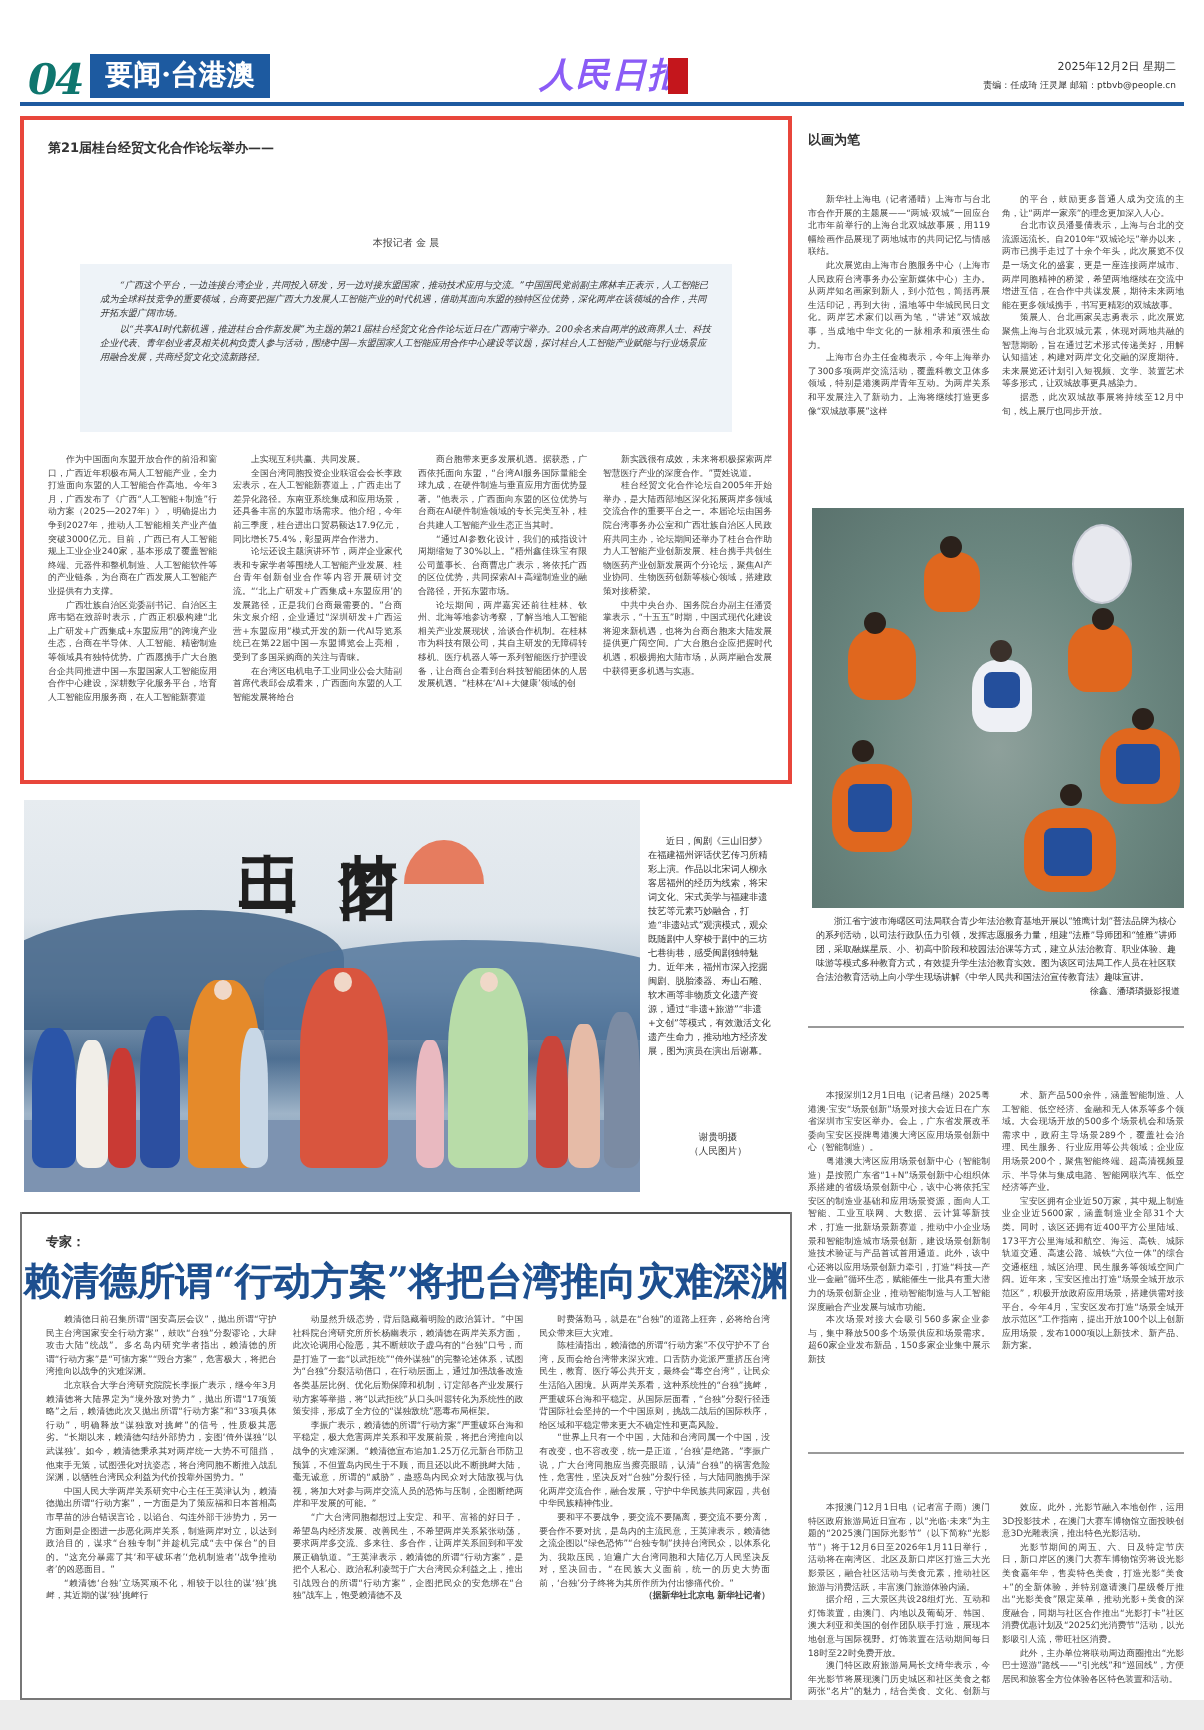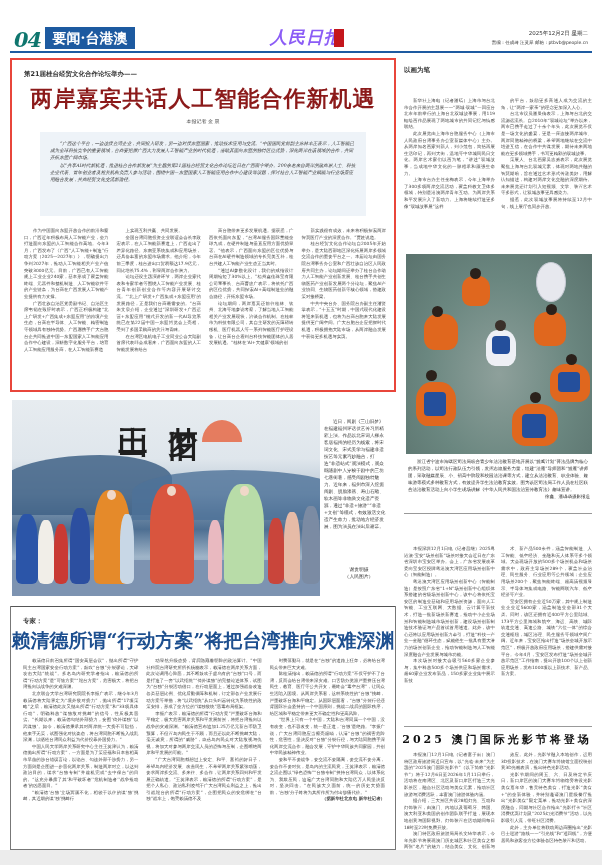--- a/index.html
+++ b/index.html
@@ -91,21 +91,20 @@
     <span class="section-tag">要闻·台港澳</span>
     <span class="paper-logo">人民日报</span>
     <span class="paper-seal"></span>
     <span class="date-line">2025年12月2日  星期二</span>
     <span class="editor-line">责编：任成琦  汪灵犀    邮箱：ptbvb@people.cn</span>
   </div>
   <div class="masthead-rule"></div>
 
   <div class="lead-box">
     <div class="kicker">第21届桂台经贸文化合作论坛举办——</div>
-    <div class="headline-main">两岸嘉宾共话人工智能合作新机遇</div>
     <div class="byline">本报记者  金  晨</div>
     <div class="summary-box">
       <p class="summary-p">“广西这个平台，一边连接台湾企业，共同投入研发，另一边对接东盟国家，推动技术应用与交流。”中国国民党前副主席林丰正表示，人工智能已成为全球科技竞争的重要领域，台商要把握广西大力发展人工智能产业的时代机遇，借助其面向东盟的独特区位优势，深化两岸在该领域的合作，共同开拓东盟广阔市场。</p>
       <p class="summary-p">以“共享AI时代新机遇，推进桂台合作新发展”为主题的第21届桂台经贸文化合作论坛近日在广西南宁举办。200余名来自两岸的政商界人士、科技企业代表、青年创业者及相关机构负责人参与活动，围绕中国—东盟国家人工智能应用合作中心建设等议题，探讨桂台人工智能产业赋能与行业场景应用融合发展，共商经贸文化交流新路径。</p>
     </div>
     <div class="lead-cols">
       <div class="lead-col">
         <p>作为中国面向东盟开放合作的前沿和窗口，广西近年积极布局人工智能产业，全力打造面向东盟的人工智能合作高地。今年3月，广西发布了《广西“人工智能+制造”行动方案（2025—2027年）》，明确提出力争到2027年，推动人工智能相关产业产值突破3000亿元。目前，广西已有人工智能规上工业企业240家，基本形成了覆盖智能终端、元器件和整机制造、人工智能软件等的产业链条，为台商在广西发展人工智能产业提供有力支撑。</p>
         <p>广西壮族自治区党委副书记、自治区主席韦韬在致辞时表示，广西正积极构建“北上广研发+广西集成+东盟应用”的跨境产业生态，台商在半导体、人工智能、精密制造等领域具有独特优势。广西愿携手广大台胞台企共同推进中国—东盟国家人工智能应用合作中心建设，深耕数字化服务平台，培育人工智能应用服务商，在人工智能新赛道</p>
       </div>
@@ -233,21 +232,20 @@
         <p>粤港澳大湾区应用场景创新中心（智能制造）是按照广东省“1+N”场景创新中心组织体系搭建的省级场景创新中心，该中心将依托宝安区的制造业基础和应用场景资源，面向人工智能、工业互联网、大数据、云计算等新技术，打造一批新场景新赛道，推动中小企业场景和智能制造城市场景创新，建设场景创新制造技术验证与产品首试首用通道。此外，该中心还将以应用场景创新力牵引，打造“科技—产业—金融”循环生态，赋能催生一批具有重大潜力的场景创新企业，推动智能制造与人工智能深度融合产业发展与城市功能。</p>
         <p>本次场景对接大会吸引560多家企业参与，集中释放500多个场景供应和场景需求。超60家企业发布新品，150多家企业集中展示新技</p>
       </div>
       <div>
         <p>术、新产品500余件，涵盖智能制造、人工智能、低空经济、金融和无人体系等多个领域。大会现场开放的500多个场景机会和场景需求中，政府主导场景289个，覆盖社会治理、民生服务、行业应用等公共领域；企业应用场景200个，聚焦智能终端、超高清视频显示、半导体与集成电路、智能网联汽车、低空经济等产业。</p>
         <p>宝安区拥有企业近50万家，其中规上制造业企业近5600家，涵盖制造业全部31个大类。同时，该区还拥有近400平方公里陆域、173平方公里海域和航空、海运、高铁、城际轨道交通、高速公路、城铁“六位一体”的综合交通枢纽，城区治理、民生服务等领域空间广阔。近年来，宝安区推出打造“场景全城开放示范区”，积极开放政府应用场景，搭建供需对接平台。今年4月，宝安区发布打造“场景全城开放示范区”工作指南，提出开放100个以上创新应用场景，发布1000项以上新技术、新产品、新方案。</p>
       </div>
     </div>
     <div class="r-rule2"></div>
 
-    <div class="r-headline3">2025 澳门国际光影节将登场</div>
     <div class="r-cols3 r-text">
       <div>
         <p>本报澳门12月1日电（记者富子雨）澳门特区政府旅游局近日宣布，以“光临·未来”为主题的“2025澳门国际光影节”（以下简称“光影节”）将于12月6日至2026年1月11日举行，活动将在南湾区、北区及新口岸区打造三大光影景区，融合社区活动与美食元素，推动社区旅游与消费活跃，丰富澳门旅游体验内涵。</p>
         <p>据介绍，三大景区共设28组灯光、互动和灯饰装置，由澳门、内地以及葡萄牙、韩国、澳大利亚和美国的创作团队联手打造，展现本地创意与国际视野。灯饰装置在活动期间每日18时至22时免费开放。</p>
         <p>澳门特区政府旅游局局长文绮华表示，今年光影节将展现澳门历史城区和社区美食之都两张“名片”的魅力，结合美食、文化、创新与科技，发挥“旅游+”跨界融合的优势</p>
       </div>
       <div>
         <p>效应。此外，光影节融入本地创作，运用3D投影技术，在澳门大赛车博物馆立面投映创意3D光雕表演，推出特色光影活动。</p>
         <p>光影节期间的周五、六、日及特定节庆日，新口岸区的澳门大赛车博物馆旁将设光影美食嘉年华，售卖特色美食，打造光影“美食+”的全新体验，并特别邀请澳门星级餐厅推出“光影美食”限定菜单，推动光影+美食的深度融合，同期与社区合作推出“光影打卡”社区消费优惠计划及“2025幻光消费节”活动，以光影吸引人流，带旺社区消费。</p>
         <p>此外，主办单位将联动周边商圈推出“光影巴士巡游”路线——“引光线”和“巡回线”，方便居民和旅客全方位体验各区特色装置和活动。</p>

